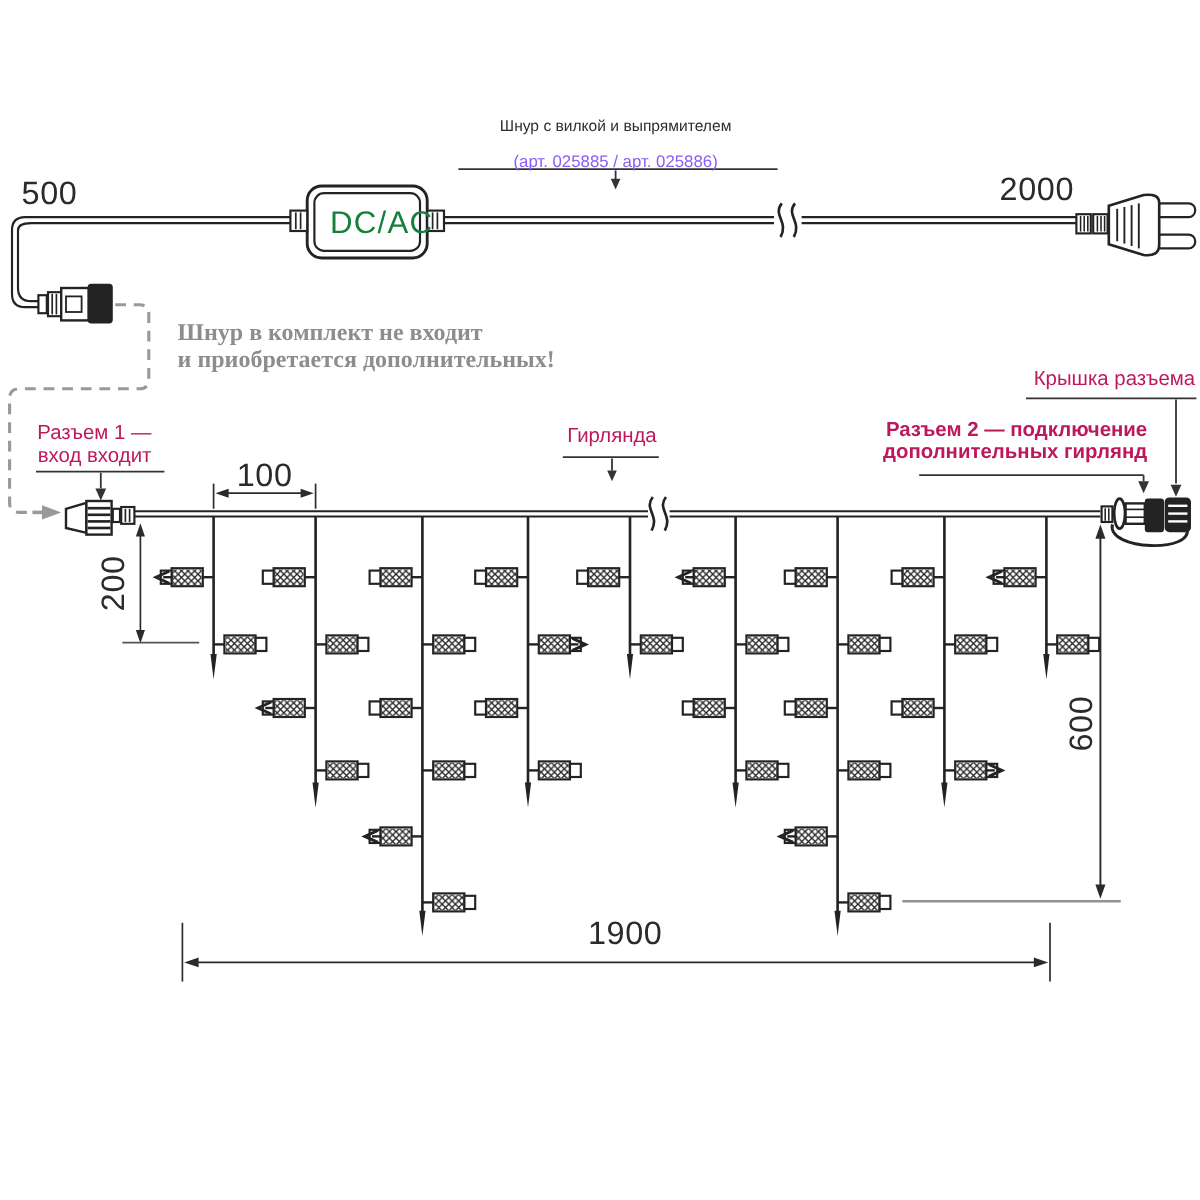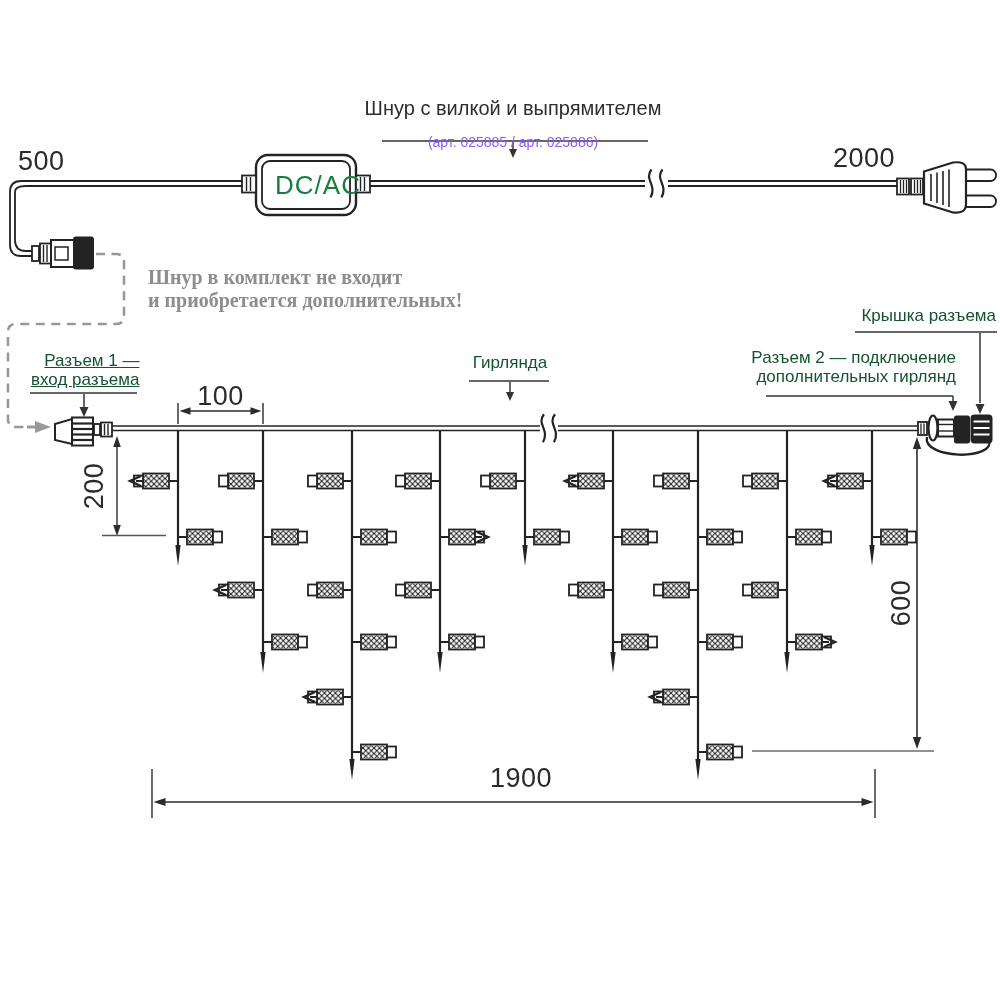--- a/index.html
+++ b/index.html
@@ -6,27 +6,27 @@
   .stage{
     position:relative;width:1000px;height:1000px;background:#fff;overflow:hidden;
     font-family:"Liberation Sans","DejaVu Sans",sans-serif;color:#2b2b2b;
   }
   .stage svg{position:absolute;left:0;top:0;}
   .txt{position:absolute;white-space:nowrap;text-align:right;}
   .dim{font-size:27px;letter-spacing:.5px;color:#2b2b2b;}
   .vdim{position:absolute;width:84px;height:30px;display:flex;align-items:center;justify-content:center;
         transform:rotate(-90deg);}
   .title-block{position:absolute;left:330px;top:97px;width:366px;text-align:center;}
-  .title-line{font-size:20px;color:#2e2e2e;}
+  .title-line{font-size:13px;color:#2e2e2e;}
   .subtitle-line{font-size:14px;color:#8b5cf6;margin-top:14px;}
   .dcac{position:absolute;left:256px;top:155px;width:124px;height:60px;display:flex;
         align-items:center;justify-content:center;font-size:26px;letter-spacing:1px;color:#15803d;}
   .note{position:absolute;left:148px;top:266px;font-size:20px;font-weight:bold;
         color:#8d8d8d;line-height:23px;font-family:Liberation Serif, serif;}
-  .callout{font-size:17px;line-height:19px;color:#14532d;}
+  .callout{font-size:17px;line-height:19px;color:#be185d;}
   .ctr{text-align:center;} .rgt{text-align:right;}
 </style>
 </head>
 <body>
 
 <div class="stage">
 
   <svg id="art" width="1000" height="1000" viewBox="0 0 1000 1000">
       <defs>
         <pattern id="xh" width="5.5" height="5.5" patternUnits="userSpaceOnUse">
@@ -360,30 +360,30 @@
     <div class="subtitle-line">(арт. 025885 / арт. 025886)</div>
   </div>
 
   <div class="dcac">DC/AC</div>
 
   <div class="note">
     <div>Шнур в комплект не входит</div>
     <div>и приобретается дополнительных!</div>
   </div>
 
-  <div class="txt callout" style="left:31px;top:351px;text-decoration:underline;">
+  <div class="txt callout" style="left:31px;top:351px;">
     <div>Разъем 1 —</div>
-    <div>вход разъема</div>
+    <div>вход входит</div>
   </div>
 
   <div class="txt callout ctr" style="left:440px;top:353px;width:140px;">Гирлянда</div>
 
   <div class="txt callout rgt" style="left:806px;top:306px;width:190px;">Крышка разъема</div>
 
-  <div class="txt callout rgt" style="left:700px;top:348px;width:256px;">
+  <div class="txt callout rgt" style="left:700px;top:348px;width:256px;font-weight:bold;">
     <div>Разъем 2 — подключение</div>
     <div>дополнительных гирлянд</div>
   </div>
 
   <div class="txt dim ctr" style="left:178px;top:381px;width:85px;">100</div>
   <div class="vdim dim" style="left:52px;top:471px;">200</div>
   <div class="vdim dim" style="left:859px;top:588px;">600</div>
   <div class="txt dim ctr" style="left:461px;top:763px;width:120px;">1900</div>
 </div>
 

